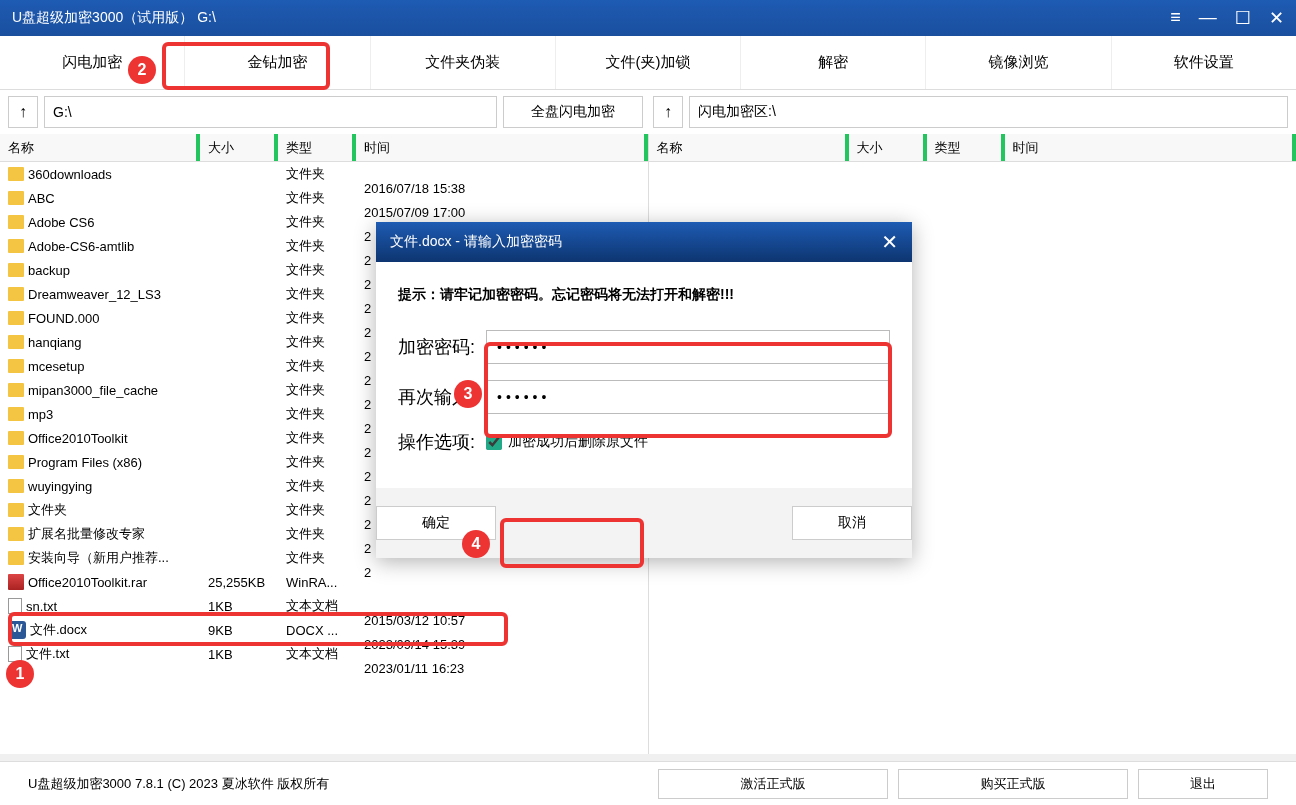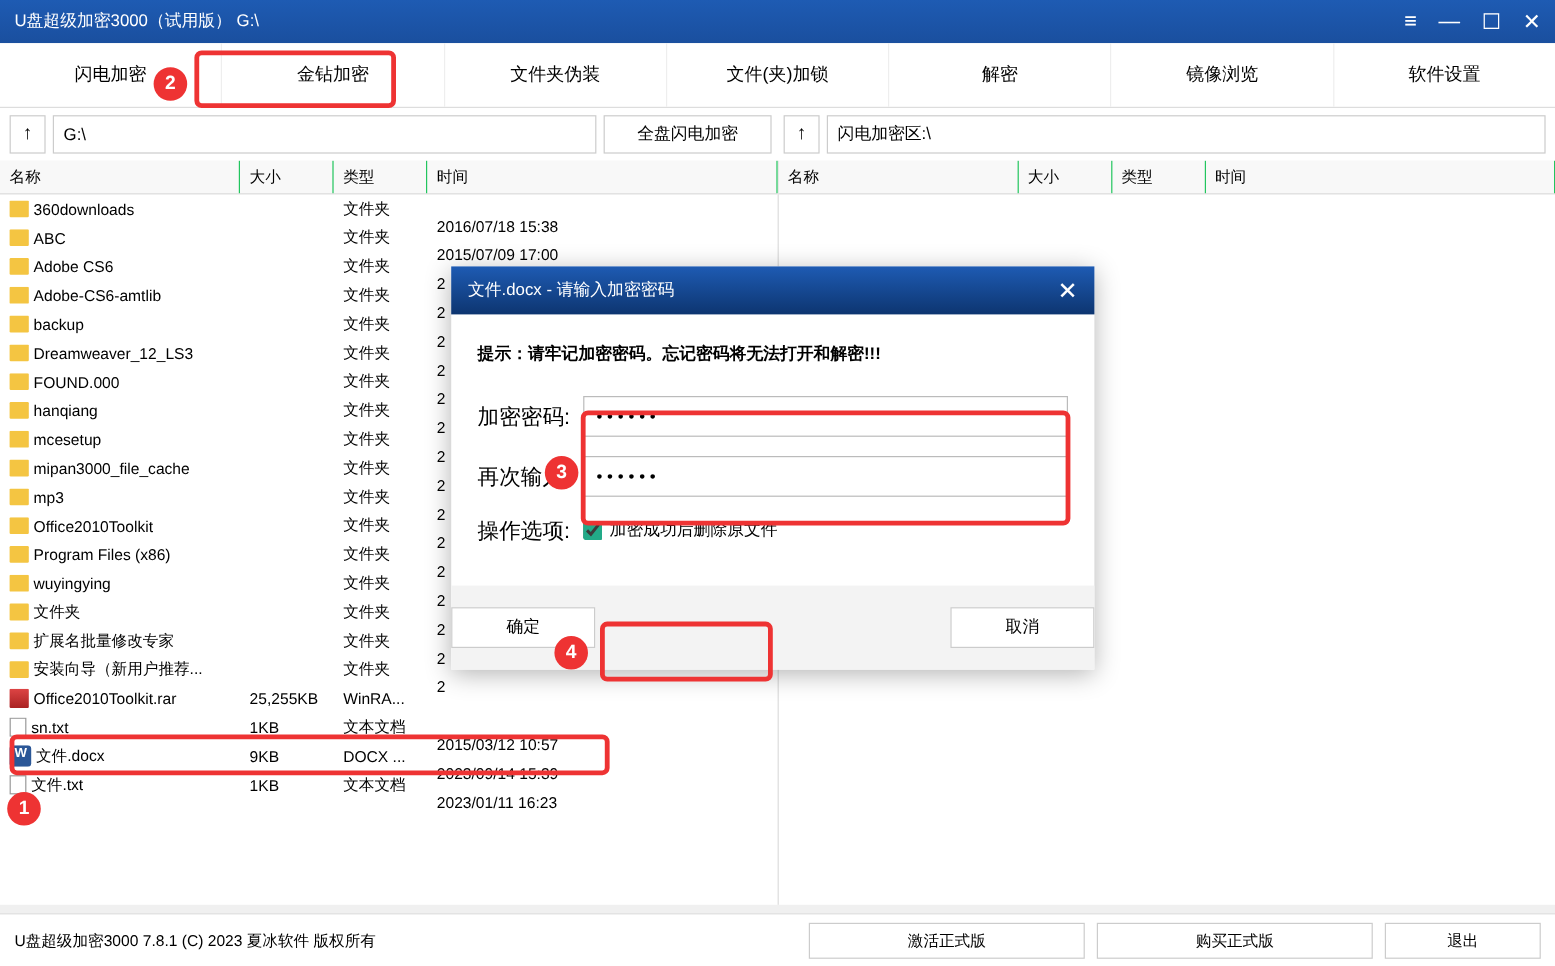--- a/index.html
+++ b/index.html
@@ -17,40 +17,40 @@
 .path-row { height: 44px; background: #fff; display: flex; gap: 10px; padding: 6px 8px; }
 .path-row .side { display: flex; flex: 1; gap: 6px; }
 .up-btn { width: 30px; border: 1px solid #ccc; display: flex; align-items: center; justify-content: center; background: #fff; cursor: pointer; }
 .path-input { flex: 1; border: 1px solid #ccc; padding: 0 8px; font-size: 14px; display: flex; align-items: center; background: #fff; }
 .action-btn { width: 140px; border: 1px solid #ccc; background: #fff; display: flex; align-items: center; justify-content: center; font-size: 14px; cursor: pointer; }
 
 .panes { display: flex; height: 620px; background: #fff; }
 .pane { flex: 1; border-right: 1px solid #ddd; display: flex; flex-direction: column; }
 .pane:last-child { border-right: none; }
 .col-headers { display: flex; height: 28px; border-bottom: 1px solid #ddd; background: #f8f8f8; font-size: 13px; }
-.col-headers > div { padding: 4px 8px; border-right: 1px solid #22c55e; display: flex; align-items: center; }
+.col-headers > div { padding: 4px 8px; border-right: 4px solid #22c55e; display: flex; align-items: center; }
 .ch-name { flex: 0 0 200px; }
 .ch-size { flex: 0 0 78px; }
 .ch-type { flex: 0 0 78px; }
 .ch-time { flex: 1; }
 
 .file-list { flex: 1; overflow: hidden; }
 .file-row { display: flex; height: 24px; font-size: 13px; align-items: center; position: relative; }
 .file-row .fname { flex: 0 0 200px; padding-left: 8px; display: flex; align-items: center; gap: 4px; white-space: nowrap; overflow: hidden; }
 .file-row .fsize { flex: 0 0 78px; padding-left: 8px; }
 .file-row .ftype { flex: 0 0 78px; padding-left: 8px; white-space: nowrap; overflow: hidden; }
 .file-row .ftime { flex: 1; padding-left: 8px; margin-top: 28px; }
 .folder-icon, .file-icon { width: 16px; height: 14px; display: inline-block; }
 .folder-icon { background: #f4c542; border-radius: 1px; }
 .rar-icon { background: linear-gradient(#d44, #a22); width: 16px; height: 16px; border-radius: 1px; }
 .txt-icon { background: #fff; border: 1px solid #999; width: 14px; height: 16px; }
 .docx-icon { background: #2b5797; width: 18px; height: 18px; border-radius: 3px; position: relative; }
 .docx-icon::after { content: "W"; color: #fff; font-size: 11px; font-weight: bold; position: absolute; left: 4px; top: 1px; }
 
-.bottom-bar { position: absolute; bottom: 0; left: 0; right: 0; height: 44px; background: #fff; border-top: 1px solid #ddd; display: flex; align-items: center; padding: 0 12px; font-size: 13px; }
+.bottom-bar { position: absolute; bottom: 0; left: 0; right: 0; height: 44px; background: #fff; border-top: 1px solid #ddd; display: flex; align-items: center; padding: 0 28px; font-size: 13px; }
 .bottom-bar .copy { flex: 1; }
 .bottom-bar .bbtn { width: 230px; height: 30px; border: 1px solid #ccc; display: flex; align-items: center; justify-content: center; margin-left: 10px; cursor: pointer; background: #fff; }
 .bottom-bar .bbtn.exit { width: 130px; }
 
 .dialog { position: absolute; left: 376px; top: 222px; width: 536px; background: #fff; box-shadow: 0 4px 20px rgba(0,0,0,0.3); }
 .dialog-header { height: 40px; background: linear-gradient(to bottom, #1e5bb3, #0d3570); color: #fff; display: flex; align-items: center; padding: 0 14px; font-size: 14px; }
 .dialog-header .dtitle { flex: 1; }
 .dialog-header .dclose { font-size: 20px; cursor: pointer; }
 .dialog-body { padding: 24px 22px 18px; }
 .warn { font-size: 14px; margin-bottom: 26px; font-weight: bold; }

